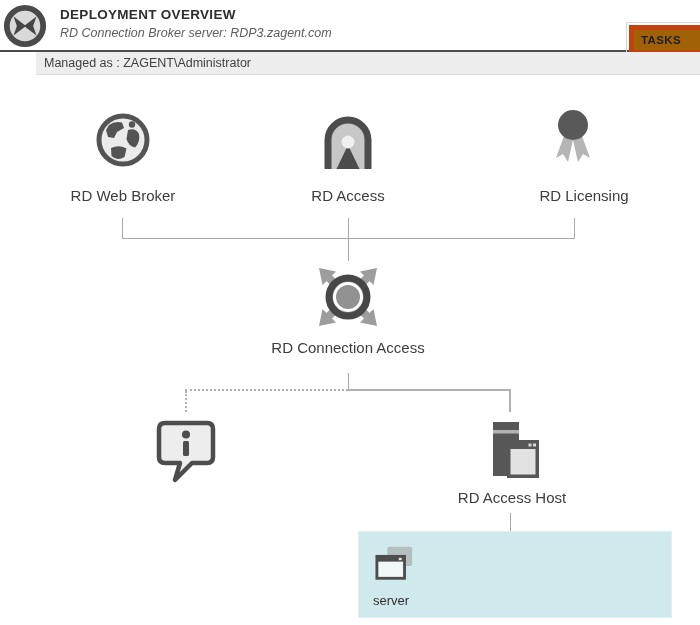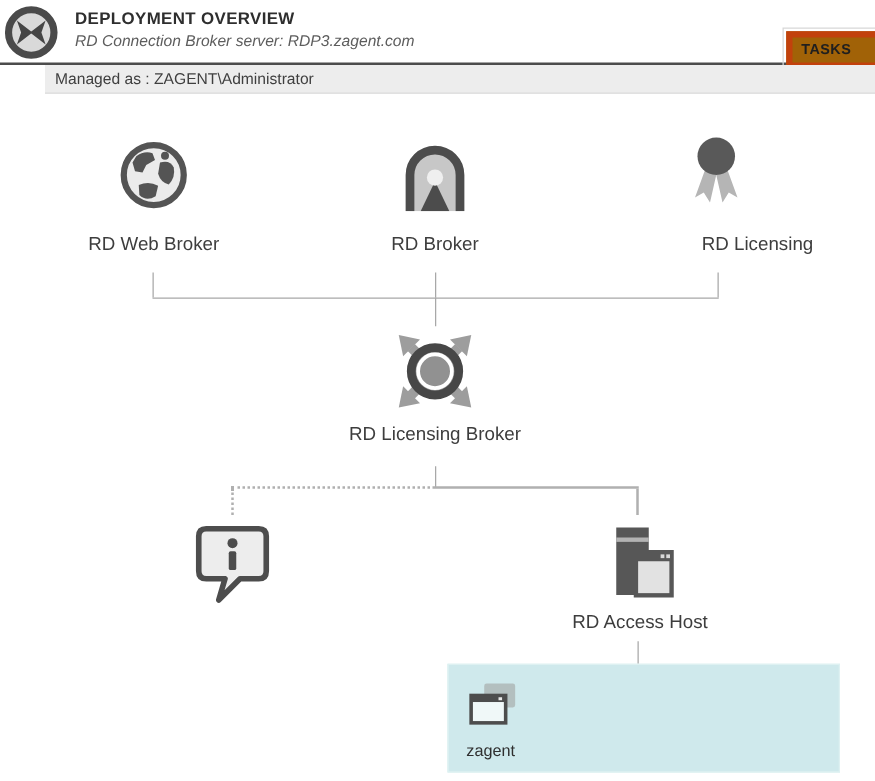--- a/index.html
+++ b/index.html
@@ -102,22 +102,22 @@
   </span>
   <span class="node-icon" style="left:550px;top:108px">
     <svg width="46" height="62" viewBox="0 0 46 62">
       <polygon points="14,28 23,32 18,54 13,46 6,50" fill="#b5b5b5"></polygon>
       <polygon points="32,28 23,32 28,54 33,46 40,50" fill="#b5b5b5"></polygon>
       <circle cx="23" cy="17" r="15" fill="#595959"></circle>
     </svg>
   </span>
 
   <div class="node-label" style="left:123px;top:187px">RD Web Broker</div>
-  <div class="node-label" style="left:348px;top:187px">RD Broker</div>
-  <div class="node-label" style="left:606px;top:187px">RD Licensing</div>
+  <div class="node-label" style="left:348px;top:187px">RD Access</div>
+  <div class="node-label" style="left:584px;top:187px">RD Licensing</div>
 
   <div class="line v1" style="left:122px;top:218px;height:20px"></div>
   <div class="line v1" style="left:348px;top:218px;height:20px"></div>
   <div class="line v1" style="left:574px;top:218px;height:20px"></div>
   <div class="line h1" style="left:122px;top:238px;width:453px"></div>
   <div class="line v1" style="left:348px;top:238px;height:23px"></div>
 
   <span class="node-icon" style="left:315px;top:264px">
     <svg width="66" height="66" viewBox="0 0 66 66">
       <g stroke="#9d9d9d" stroke-width="8">
@@ -129,21 +129,21 @@
       <g fill="#9d9d9d">
         <polygon points="4,4 21,7.5 7.5,21"></polygon>
         <polygon points="62,4 58.5,21 45,7.5"></polygon>
         <polygon points="4,62 7.5,45 21,58.5"></polygon>
         <polygon points="62,62 45,58.5 58.5,45"></polygon>
       </g>
       <circle cx="33" cy="33" r="19" fill="#8f8f8f" stroke="#474747" stroke-width="7"></circle>
       <circle cx="33" cy="33" r="13.5" fill="#919191" stroke="#ffffff" stroke-width="3"></circle>
     </svg>
   </span>
-  <div class="node-label" style="left:348px;top:339px">RD Licensing Broker</div>
+  <div class="node-label" style="left:348px;top:339px">RD Connection Access</div>
 
   <div class="line v1" style="left:348px;top:373px;height:17px"></div>
   <div class="line h2d" style="left:185px;top:389px;width:163px"></div>
   <div class="line v2d" style="left:185px;top:391px;height:21px"></div>
   <div class="line h2" style="left:348px;top:389px;width:163px"></div>
   <div class="line v2" style="left:509px;top:391px;height:21px"></div>
 
   <span class="node-icon" style="left:154px;top:418px">
     <svg width="64" height="66" viewBox="0 0 64 66">
       <path d="M11 5 H53 Q59 5 59 11 V39 Q59 45 53 45 H38 L21 62 L26 45 H11 Q5 45 5 39 V11 Q5 5 11 5 Z" fill="#ededed" stroke="#4d4d4d" stroke-width="4.5" stroke-linejoin="round"></path>
@@ -168,16 +168,16 @@
 
   <div class="server-box">
     <span class="sb-icon">
       <svg width="46" height="40" viewBox="0 0 48 42">
         <rect x="16" y="3" width="26" height="20" rx="2" fill="#b3bfbf"></rect>
         <rect x="5" y="13" width="29" height="23" fill="#f0f8f8" stroke="#4d4d4d" stroke-width="3"></rect>
         <rect x="5" y="13" width="29" height="5.5" fill="#4d4d4d"></rect>
         <rect x="28" y="14.5" width="3" height="2.5" fill="#e8e8e8"></rect>
       </svg>
     </span>
-    <span class="sb-label">zagent</span>
+    <span class="sb-label">server</span>
   </div>
 
 </div>
 
 </body></html>

